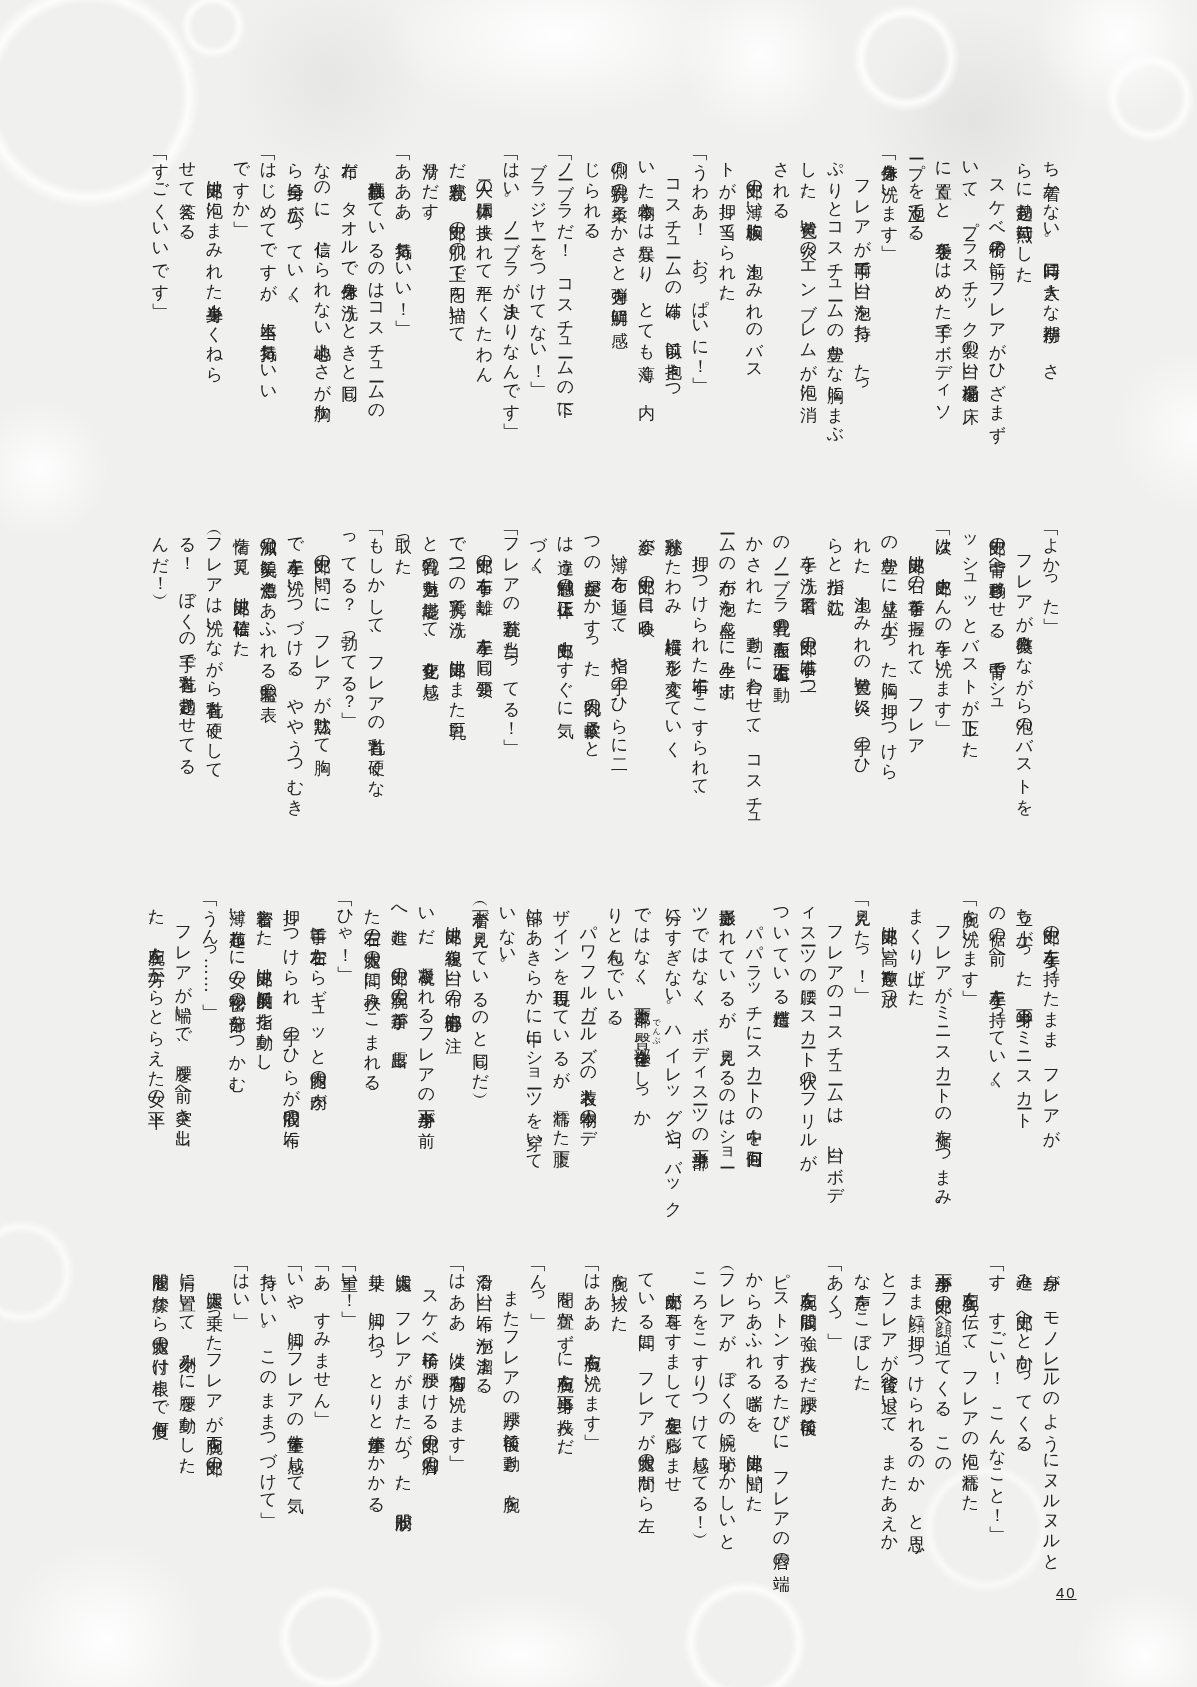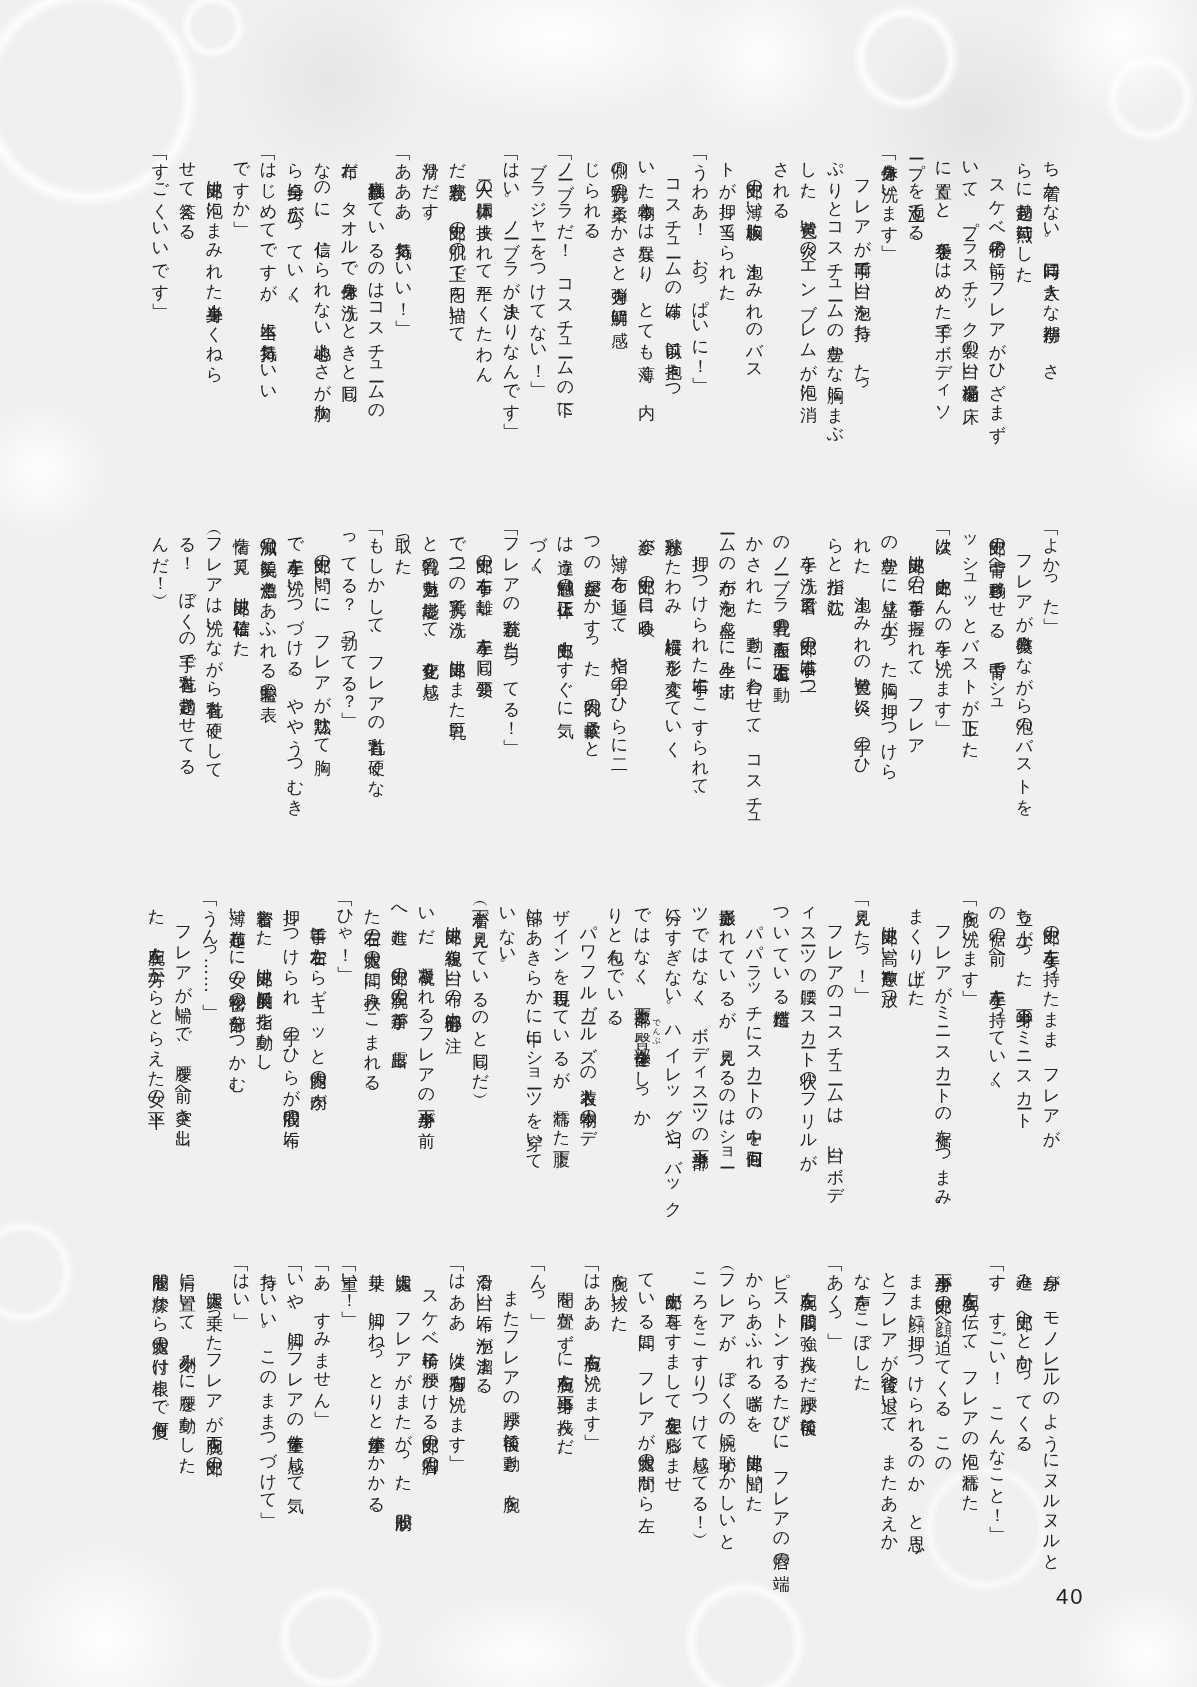--- a/index.html
+++ b/index.html
@@ -41,21 +41,21 @@
   }
   .band p.col { margin: 0; padding: 0; line-height: 27px; }
   #band-1 { top: 150px; height: 308px; }
   #band-2 { top: 525px; height: 308px; }
   #band-3 { top: 896px; height: 326px; }
   #band-4 { top: 1261px; height: 326px; }
   ruby rt { font-size: 8px; letter-spacing: 0; }
   .page-number {
     position: absolute; left: 1056px; top: 1584px;
     font-family: "Liberation Sans", sans-serif;
-    font-size: 22px; color: #3c3c3c; letter-spacing: 2px;
+    font-size: 15px; color: #3c3c3c; letter-spacing: 2px; text-decoration: underline;
   }
 </style>
 </head>
 <body style="background: rgb(240, 240, 239);">
 
 <div class="page-root">
   <div class="bg-bubbles"></div>
 
   <div class="band" id="band-1" style="color: rgb(34, 34, 34);">
       <p class="col">ち着かない。同時に大きな期待が、さ</p>

